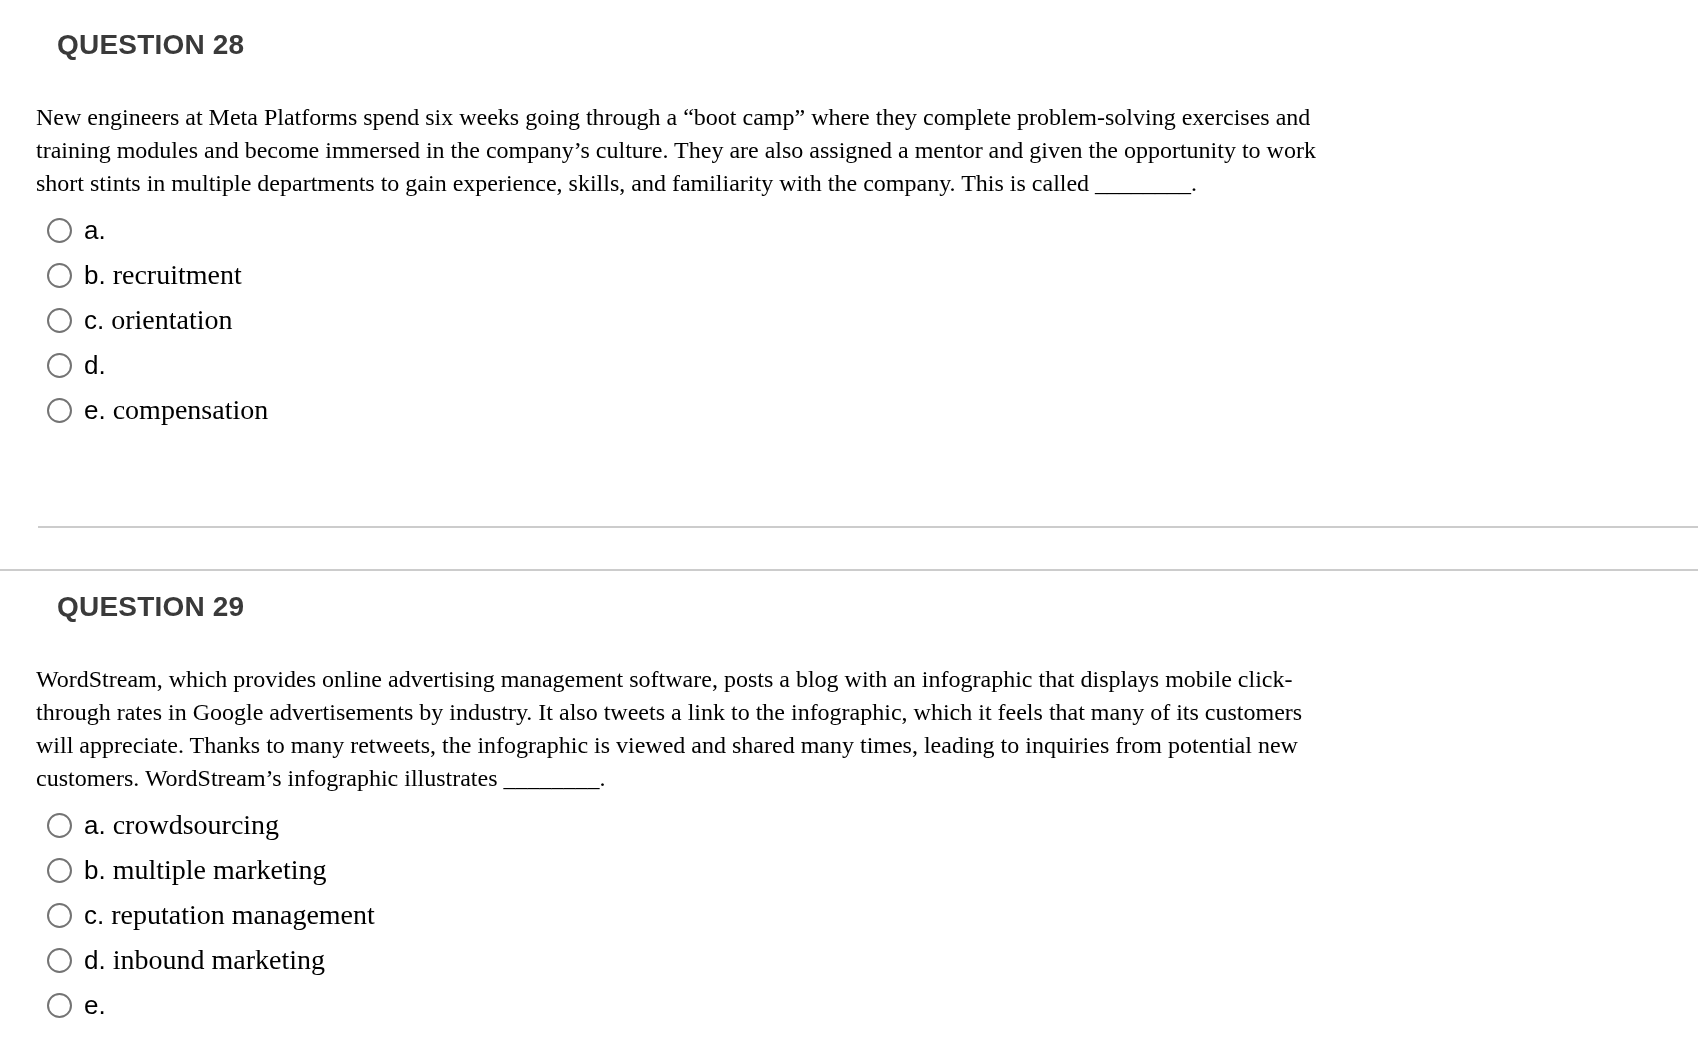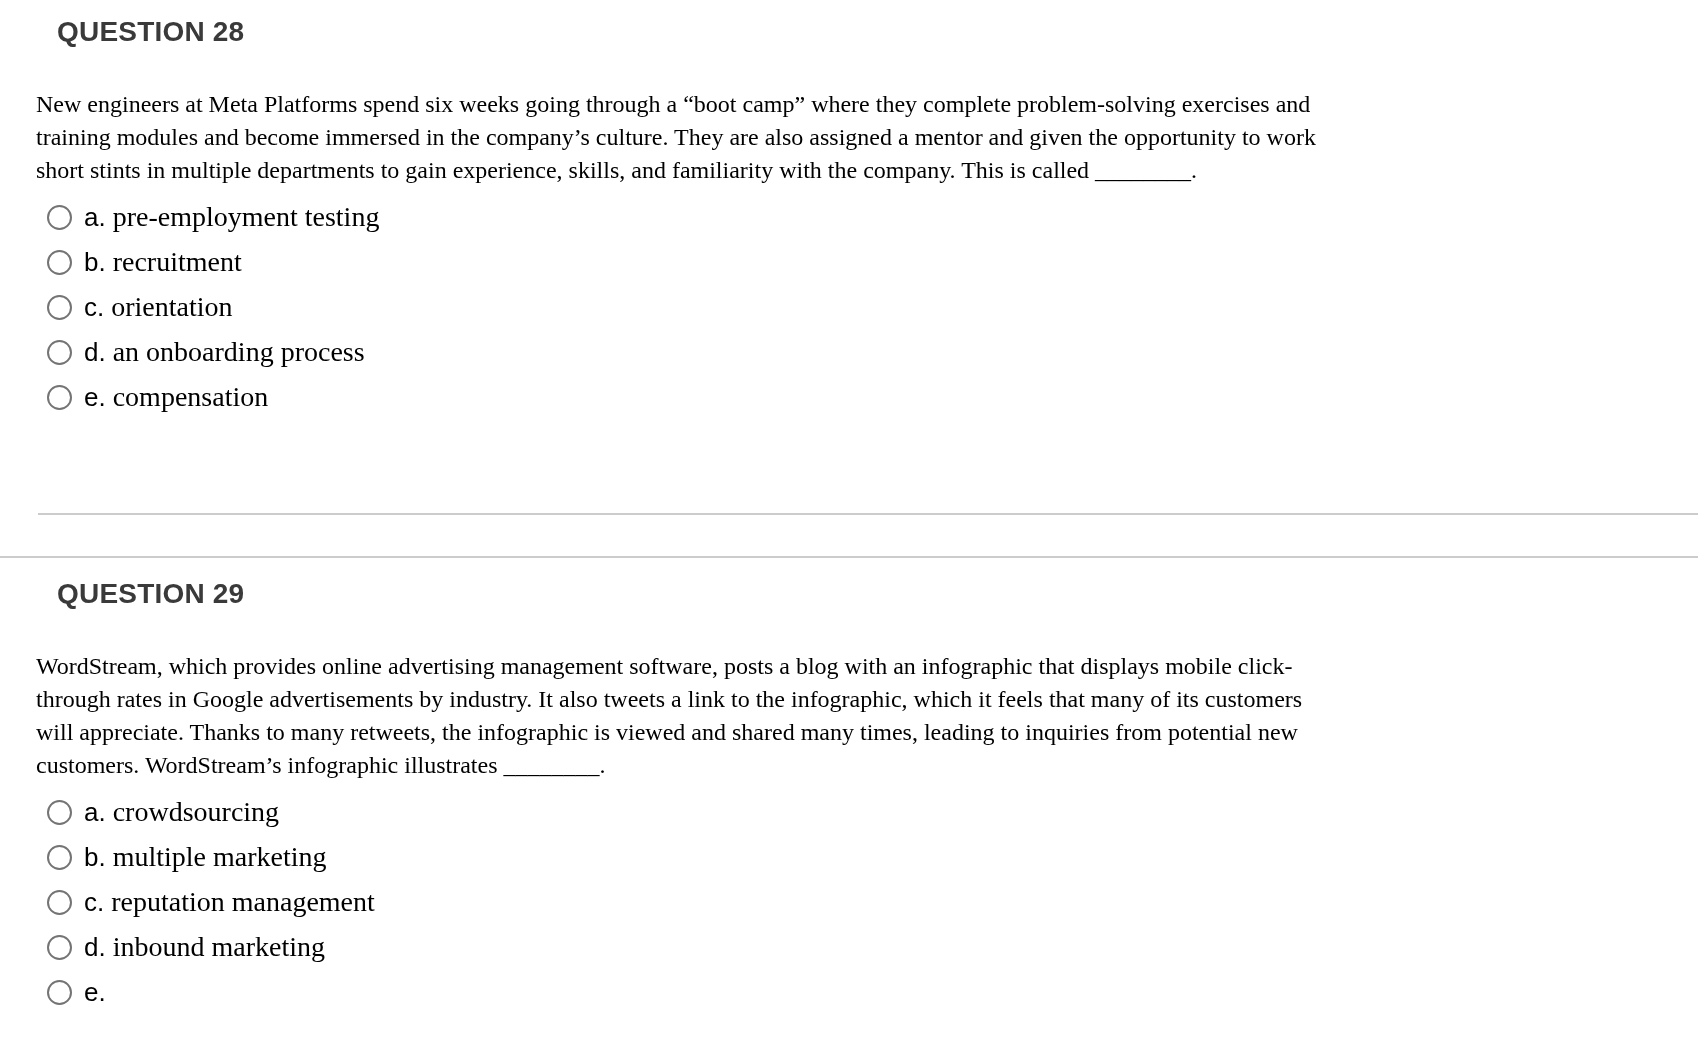--- a/index.html
+++ b/index.html
@@ -9,21 +9,21 @@
     background: #ffffff;
   }
   body {
     width: 1698px;
     height: 1046px;
     overflow: hidden;
     font-family: "Liberation Serif", serif;
     color: #000000;
   }
   .page {
-    padding-top: 15px;
+    padding-top: 28px;
   }
   .q-header {
     margin: 0 0 0 57px;
     font-family: "Liberation Sans", sans-serif;
     font-size: 28px;
     font-weight: 700;
     line-height: 33px;
     color: #3a3a3a;
     letter-spacing: 0.2px;
   }
@@ -86,36 +86,34 @@
 
   <section class="question-block q28">
     <h3 class="q-header">QUESTION 28</h3>
     <p class="q-text">New engineers at Meta Platforms spend six weeks going through a “boot camp” where they complete problem-solving exercises and
 training modules and become immersed in the company’s culture. They are also assigned a mentor and given the opportunity to work
 short stints in multiple departments to gain experience, skills, and familiarity with the company. This is called ________.</p>
     <div class="options">
       <div class="option-row">
         <span class="radio"></span>
         <span class="opt-letter">a.</span>
-        <span class="opt-text">pre-employment testing</span>
       </div>
       <div class="option-row">
         <span class="radio"></span>
         <span class="opt-letter">b.</span>
         <span class="opt-text">recruitment</span>
       </div>
       <div class="option-row">
         <span class="radio"></span>
         <span class="opt-letter">c.</span>
         <span class="opt-text">orientation</span>
       </div>
       <div class="option-row">
         <span class="radio"></span>
         <span class="opt-letter">d.</span>
-        <span class="opt-text">an onboarding process</span>
       </div>
       <div class="option-row">
         <span class="radio"></span>
         <span class="opt-letter">e.</span>
         <span class="opt-text">compensation</span>
       </div>
     </div>
     <div class="divider-inset"></div>
   </section>
 

